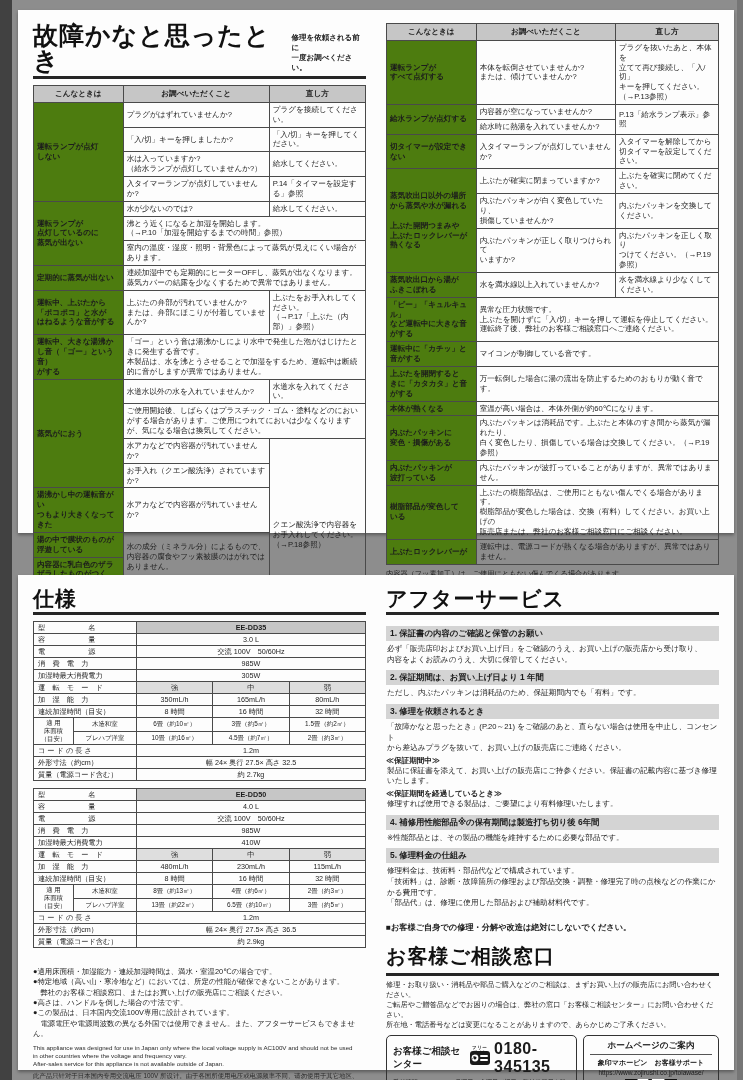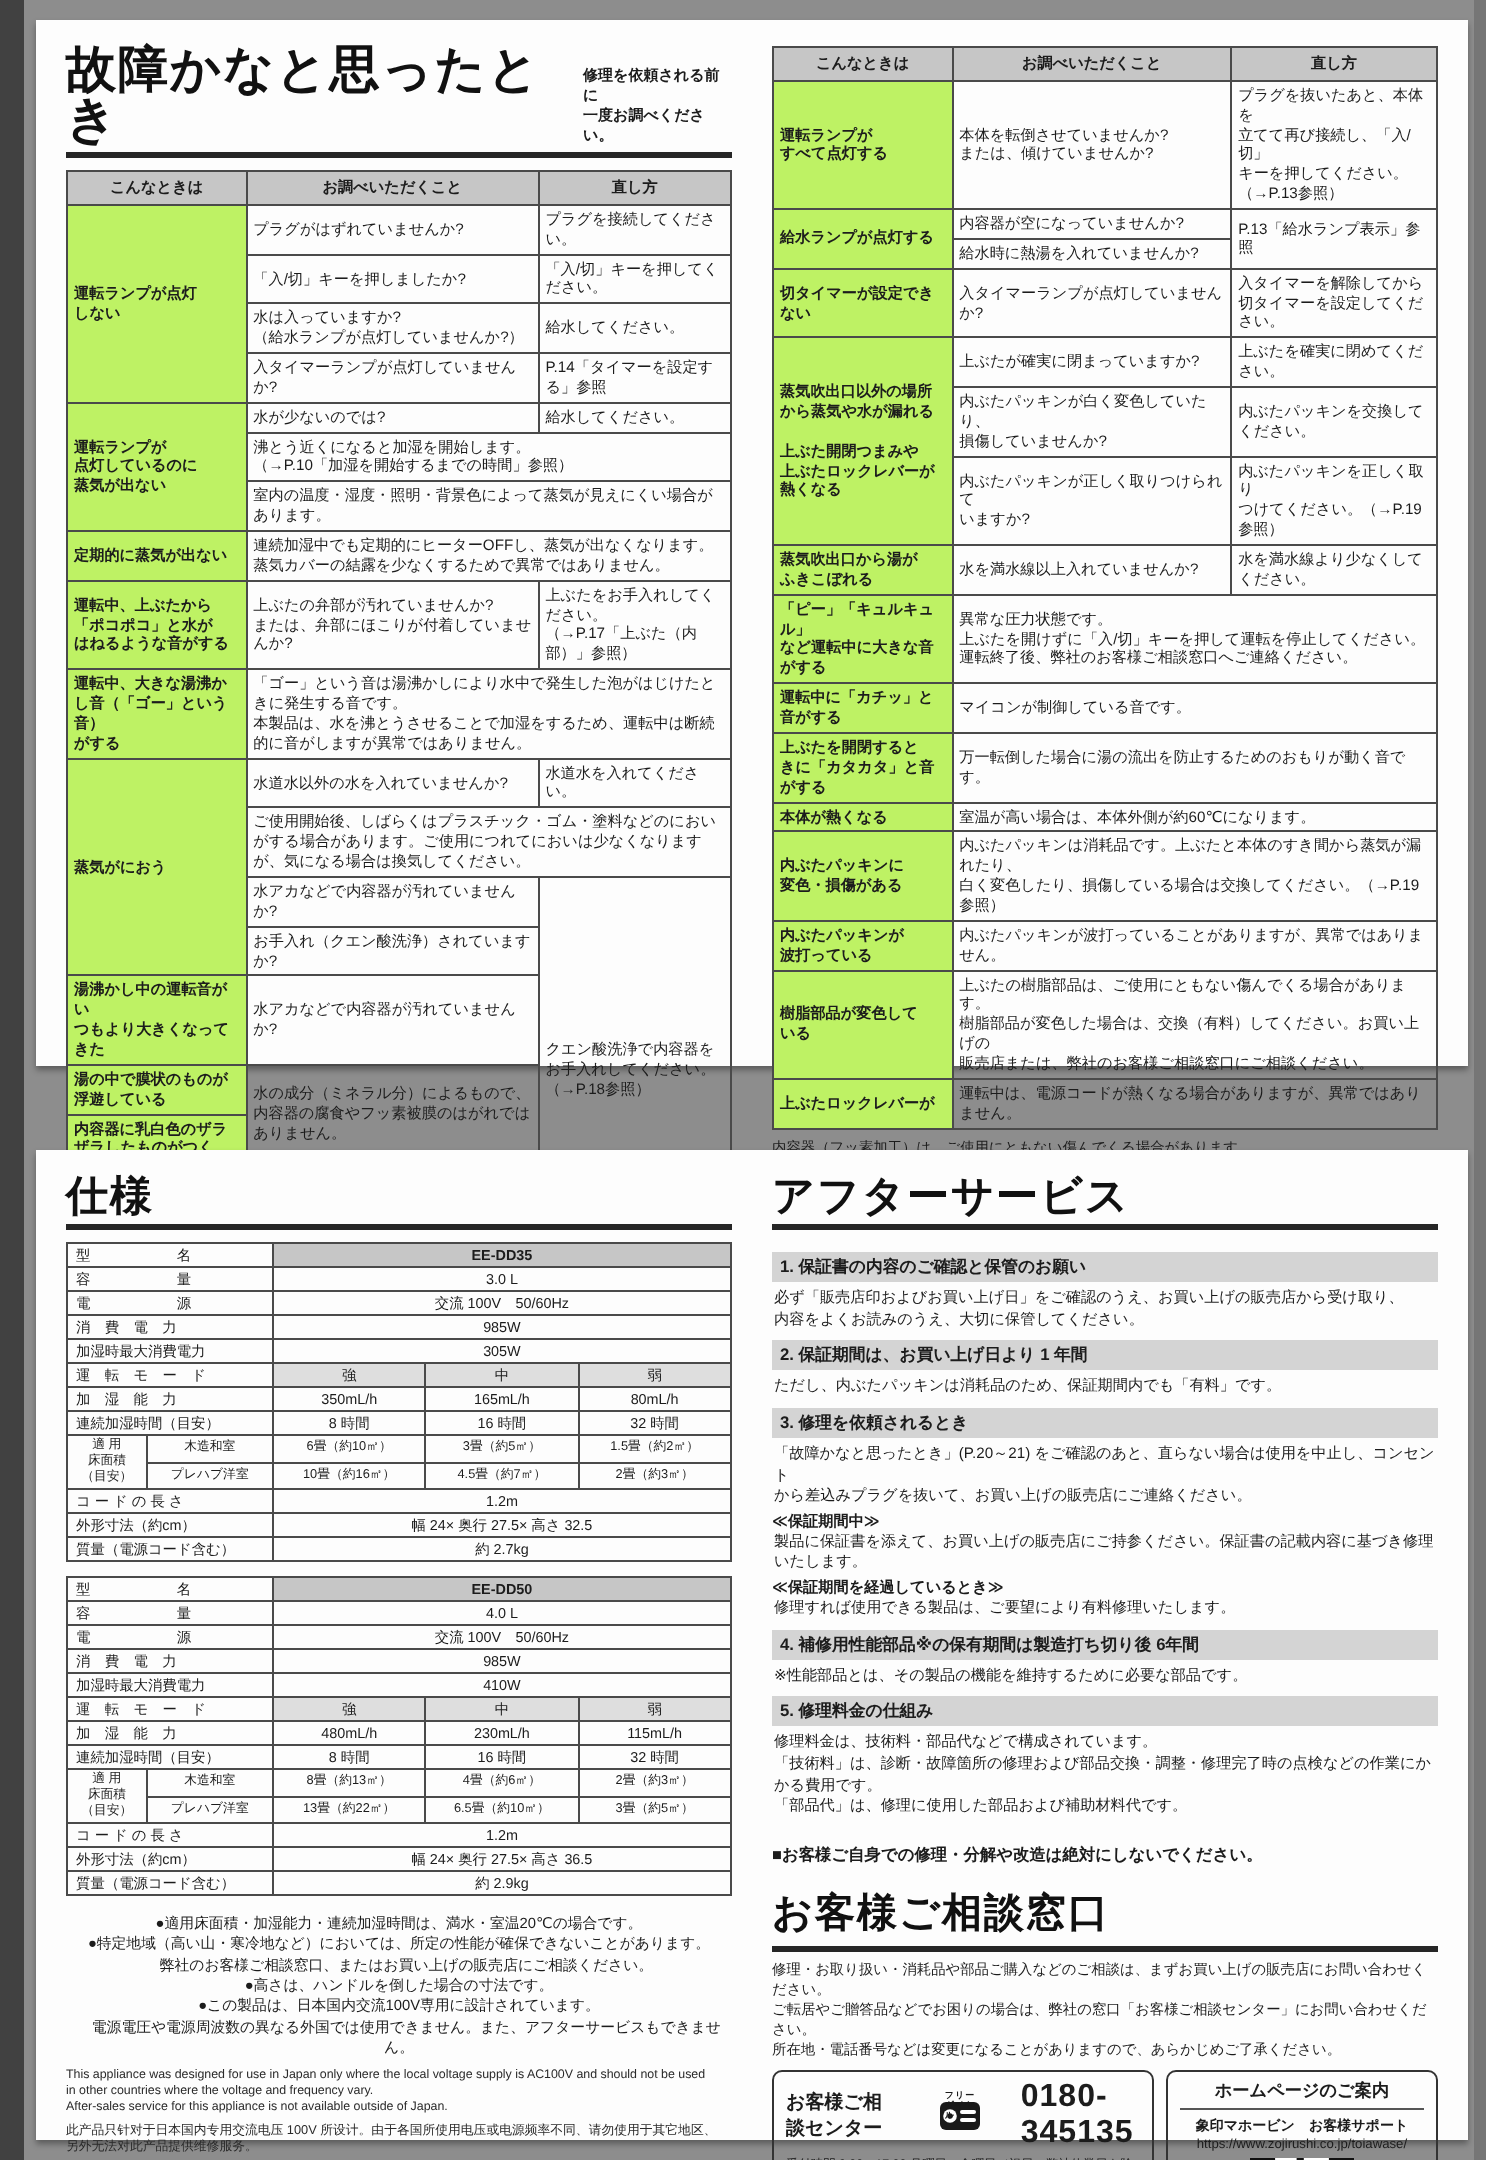--- a/index.html
+++ b/index.html
@@ -30,52 +30,52 @@
   .mid-title { font-size:21px; font-weight:900; letter-spacing:1px; color:#111; line-height:1; }
   .title-note { font-size:7.5px; font-weight:bold; white-space:pre-line; line-height:1.35; text-align:left; }
 
   
   table.ts { width:100%; border-collapse:collapse; table-layout:fixed; }
   table.ts th, table.ts td {
     border:1px solid #4a4a4a; font-size:7.6px; line-height:1.3;
     padding:2px 3px; vertical-align:middle; white-space:pre-line; word-break:break-all;
   }
   table.ts th { background:#c6c6c6; font-weight:bold; text-align:center; padding:3px 12px; }
-  table.ts td.lab { background:#bef264; font-weight:bold; }
+  table.ts td.lab { background:#4d7c0f; font-weight:bold; }
 
   
   table.spec { width:100%; border-collapse:collapse; table-layout:fixed; margin-bottom:7px; }
   table.spec td {
     border:1px solid #4a4a4a; font-size:7.2px; line-height:1.25;
     padding:1px 2px; text-align:center; vertical-align:middle; white-space:pre-line; word-break:break-all;
   }
   table.spec td.sl { text-align:left; padding-left:4px; }
   table.spec td.g  { background:#dedede; }
   table.spec td.m  { background:#c6c6c6; font-weight:bold; }
   table.spec td.tiny { font-size:6.4px; }
 
-  .notes  { font-size:7.4px; line-height:1.4; margin-top:2px;text-align:center; }
+  .notes  { font-size:7.4px; line-height:1.4; margin-top:12px; }
   .notes div { white-space:pre-line; }
   .intl   { font-size:6.4px; line-height:1.35; color:#2a2a2a; margin-top:4px; }
   .intl div { white-space:pre-line; margin-bottom:3px; }
   .intl .en { font-size:6.2px; }
 
   
   .svc { font-size:7.6px; }
   .svc .shead { background:#d4d4d4; font-weight:bold; font-size:8.4px; padding:2px 4px; margin:5px 0 3px 0; }
   .svc .sbody { white-space:pre-line; line-height:1.4; padding:0 1px; }
   .svc .sbold { font-weight:bold; margin-top:2px; }
   .svc .swarn { font-weight:bold; font-size:8.2px; margin-top:13px; }
 
   .consult-title { font-size:20px; font-weight:900; letter-spacing:1px; color:#111;
                    border-bottom:3px solid #262626; padding-bottom:3px; margin:10px 0 4px 0; }
   .consult-intro { font-size:7.2px; line-height:1.4; white-space:pre-line; margin-bottom:5px; }
   .consult-row { display:flex; gap:6px; align-items:stretch; }
   .phone-box { flex:1.45; border:1.5px solid #333; border-radius:5px; padding:4px 6px; }
-  .phone-line { display:flex; align-items:center; gap:20px; }
+  .phone-line { display:flex; align-items:center; gap:4px; }
   .phone-label { font-size:9.5px; font-weight:900; }
   .freedial { width:26px; height:14px; background:#1a1a1a; border-radius:3px;
               display:flex; align-items:center; justify-content:center; position:relative; }
   .freedial-tag { position:absolute; top:-6px; left:2px; font-size:4.5px; letter-spacing:.5px; color:#1a1a1a; font-weight:bold; }
   .phone-number { font-size:16px; font-weight:900; letter-spacing:.5px; }
   .phone-hours { font-size:6.2px; margin:2px 0; }
   .web-box { flex:1; border:1.5px solid #333; border-radius:5px; padding:4px 6px; text-align:center; }
   .web-head { font-size:8.6px; font-weight:bold; border-bottom:1px solid #555; padding-bottom:2px; margin-bottom:3px; }
   .web-line { font-size:7px; font-weight:bold; }
   .web-url  { font-size:6.6px; margin:1px 0 3px 0; word-break:break-all; }

